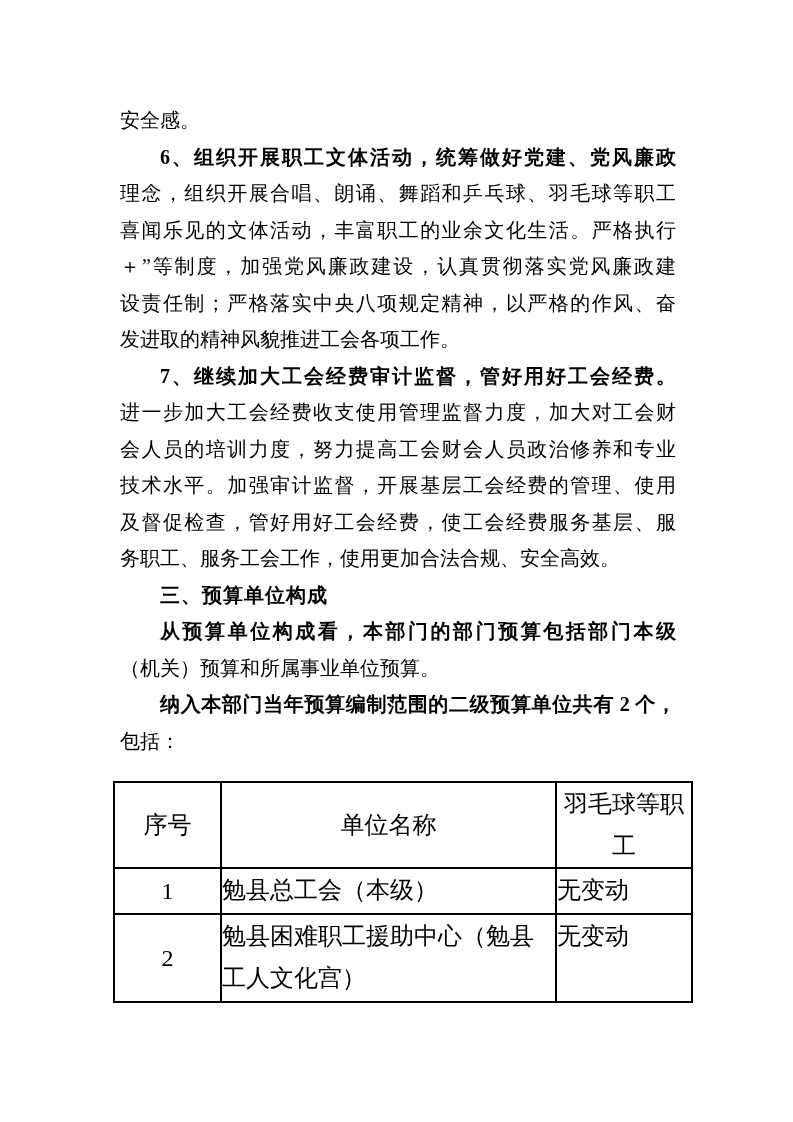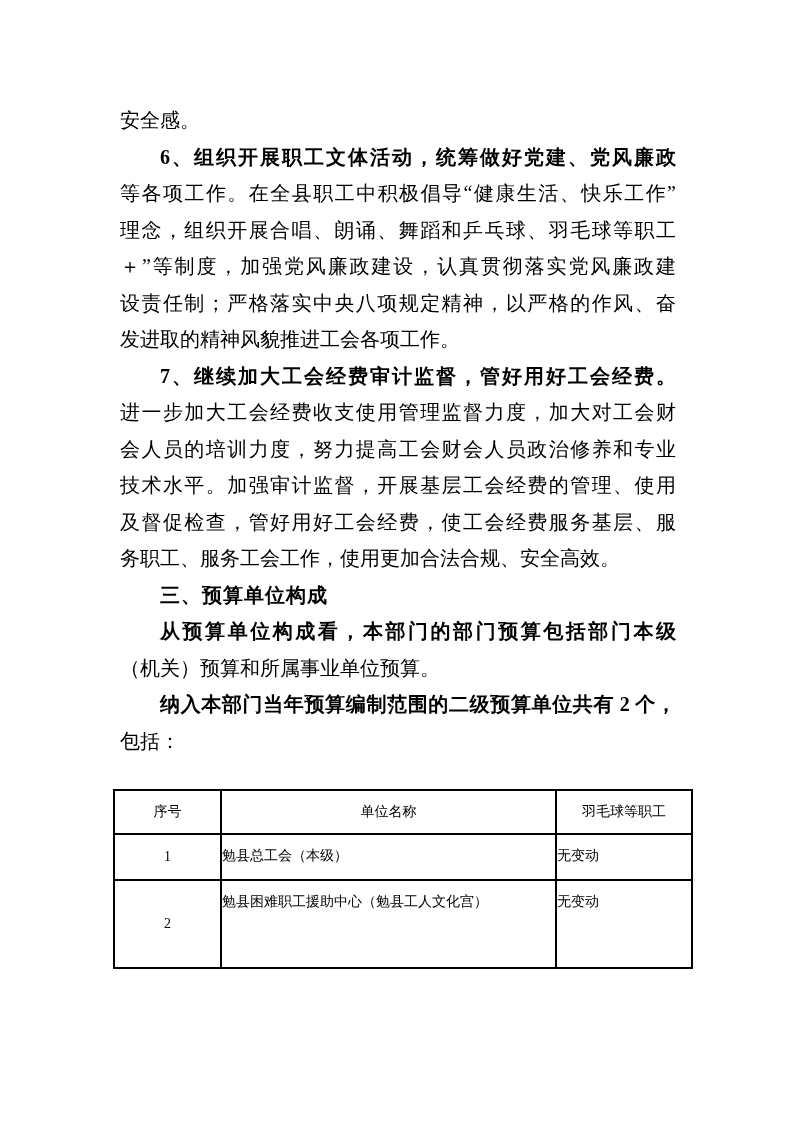--- a/index.html
+++ b/index.html
@@ -36,22 +36,22 @@
   }
   .line.heading {
     font-weight: bold;
     font-family: Liberation Sans, sans-serif;
     letter-spacing: 1px;
   }
   table.units {
     border-collapse: collapse;
     table-layout: fixed;
     width: 578px;
-    margin: 30px 0 0 -7px;
-    font-size: 14px;
+    margin: 22px 0 0 -7px;
+    font-size: 24px;
   }
   table.units th, table.units td {
     border: 2px solid #000000;
     font-weight: normal;
     line-height: 42px;
     padding: 0;
     overflow: hidden;
   }
   table.units th {
     text-align: center;
@@ -70,22 +70,22 @@
   tr.row-1 td { height: 44px; }
   tr.row-2 td { height: 86px; }
 </style>
 </head>
 <body>
 
 <div class="page">
 
   <div class="line last">安全感。</div>
   <div class="line indent">6、组织开展职工文体活动，统筹做好党建、党风廉政</div>
-  <div class="line">等各项工作。在全县职工中积极倡导“健康生活、快乐工作”</div>
   <div class="line">理念，组织开展合唱、朗诵、舞蹈和乒乓球、羽毛球等职工</div>
+  <div class="line">喜闻乐见的文体活动，丰富职工的业余文化生活。严格执行</div>
   <div class="line">＋”等制度，加强党风廉政建设，认真贯彻落实党风廉政建</div>
   <div class="line">设责任制；严格落实中央八项规定精神，以严格的作风、奋</div>
   <div class="line last">发进取的精神风貌推进工会各项工作。</div>
   <div class="line indent">7、继续加大工会经费审计监督，管好用好工会经费。</div>
   <div class="line">进一步加大工会经费收支使用管理监督力度，加大对工会财</div>
   <div class="line">会人员的培训力度，努力提高工会财会人员政治修养和专业</div>
   <div class="line">技术水平。加强审计监督，开展基层工会经费的管理、使用</div>
   <div class="line">及督促检查，管好用好工会经费，使工会经费服务基层、服</div>
   <div class="line last">务职工、服务工会工作，使用更加合法合规、安全高效。</div>
   <div class="line indent heading last">三、预算单位构成</div>

